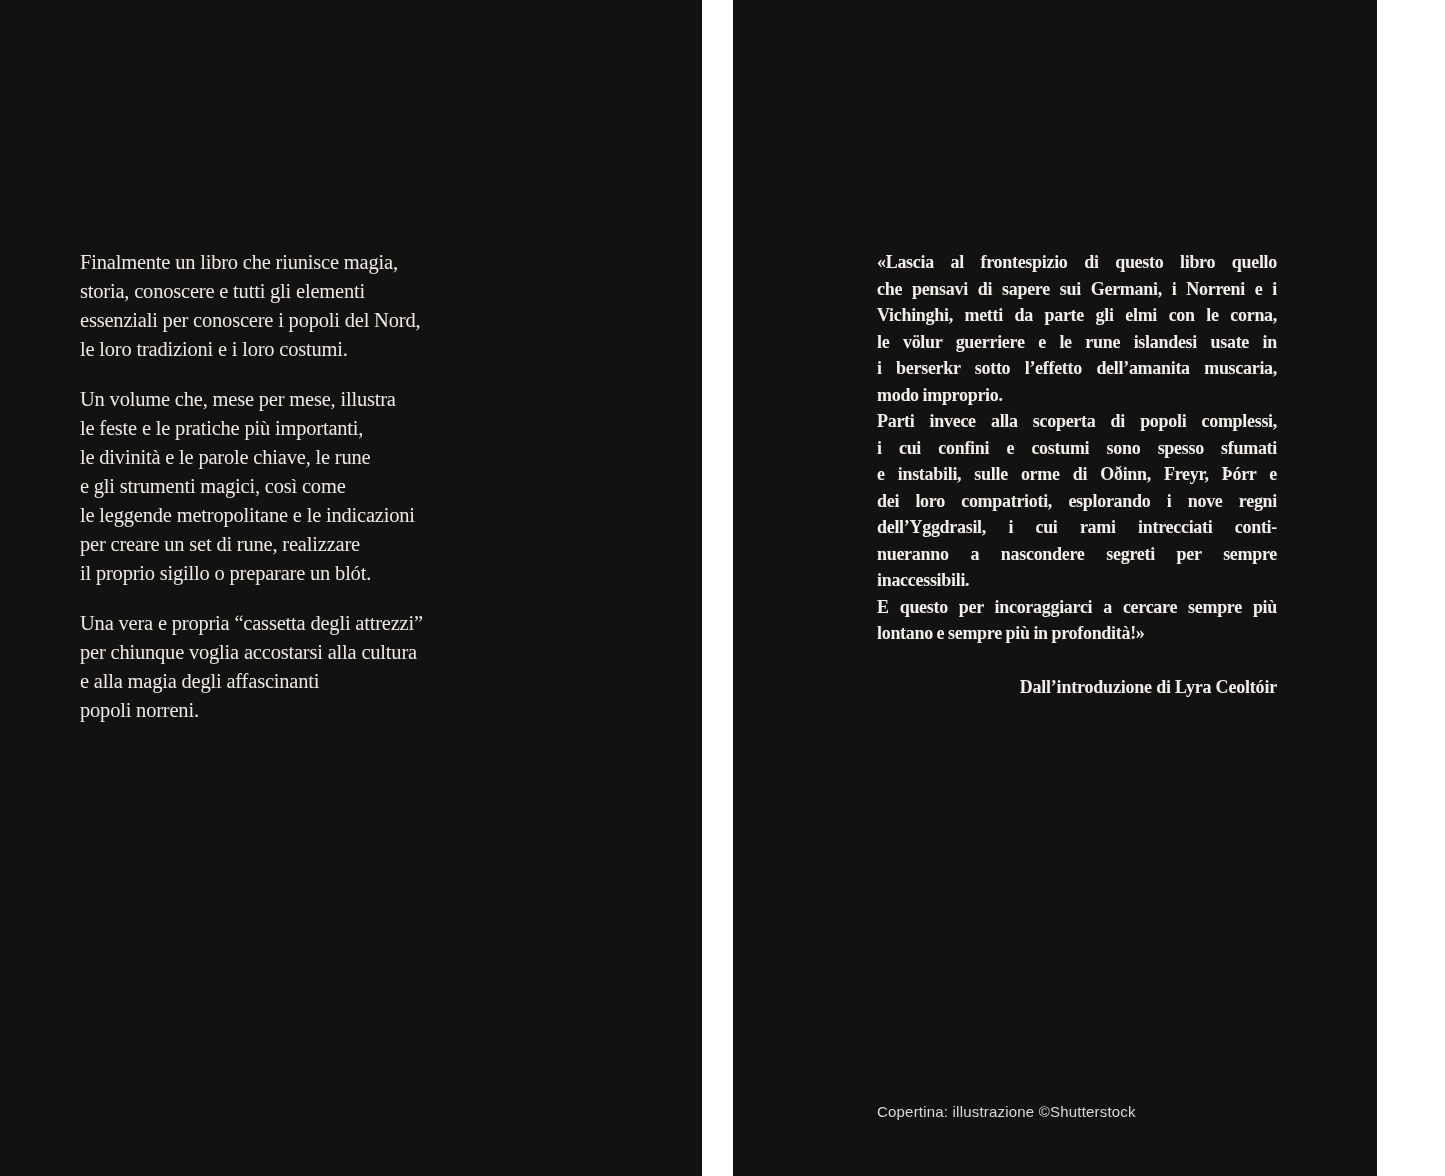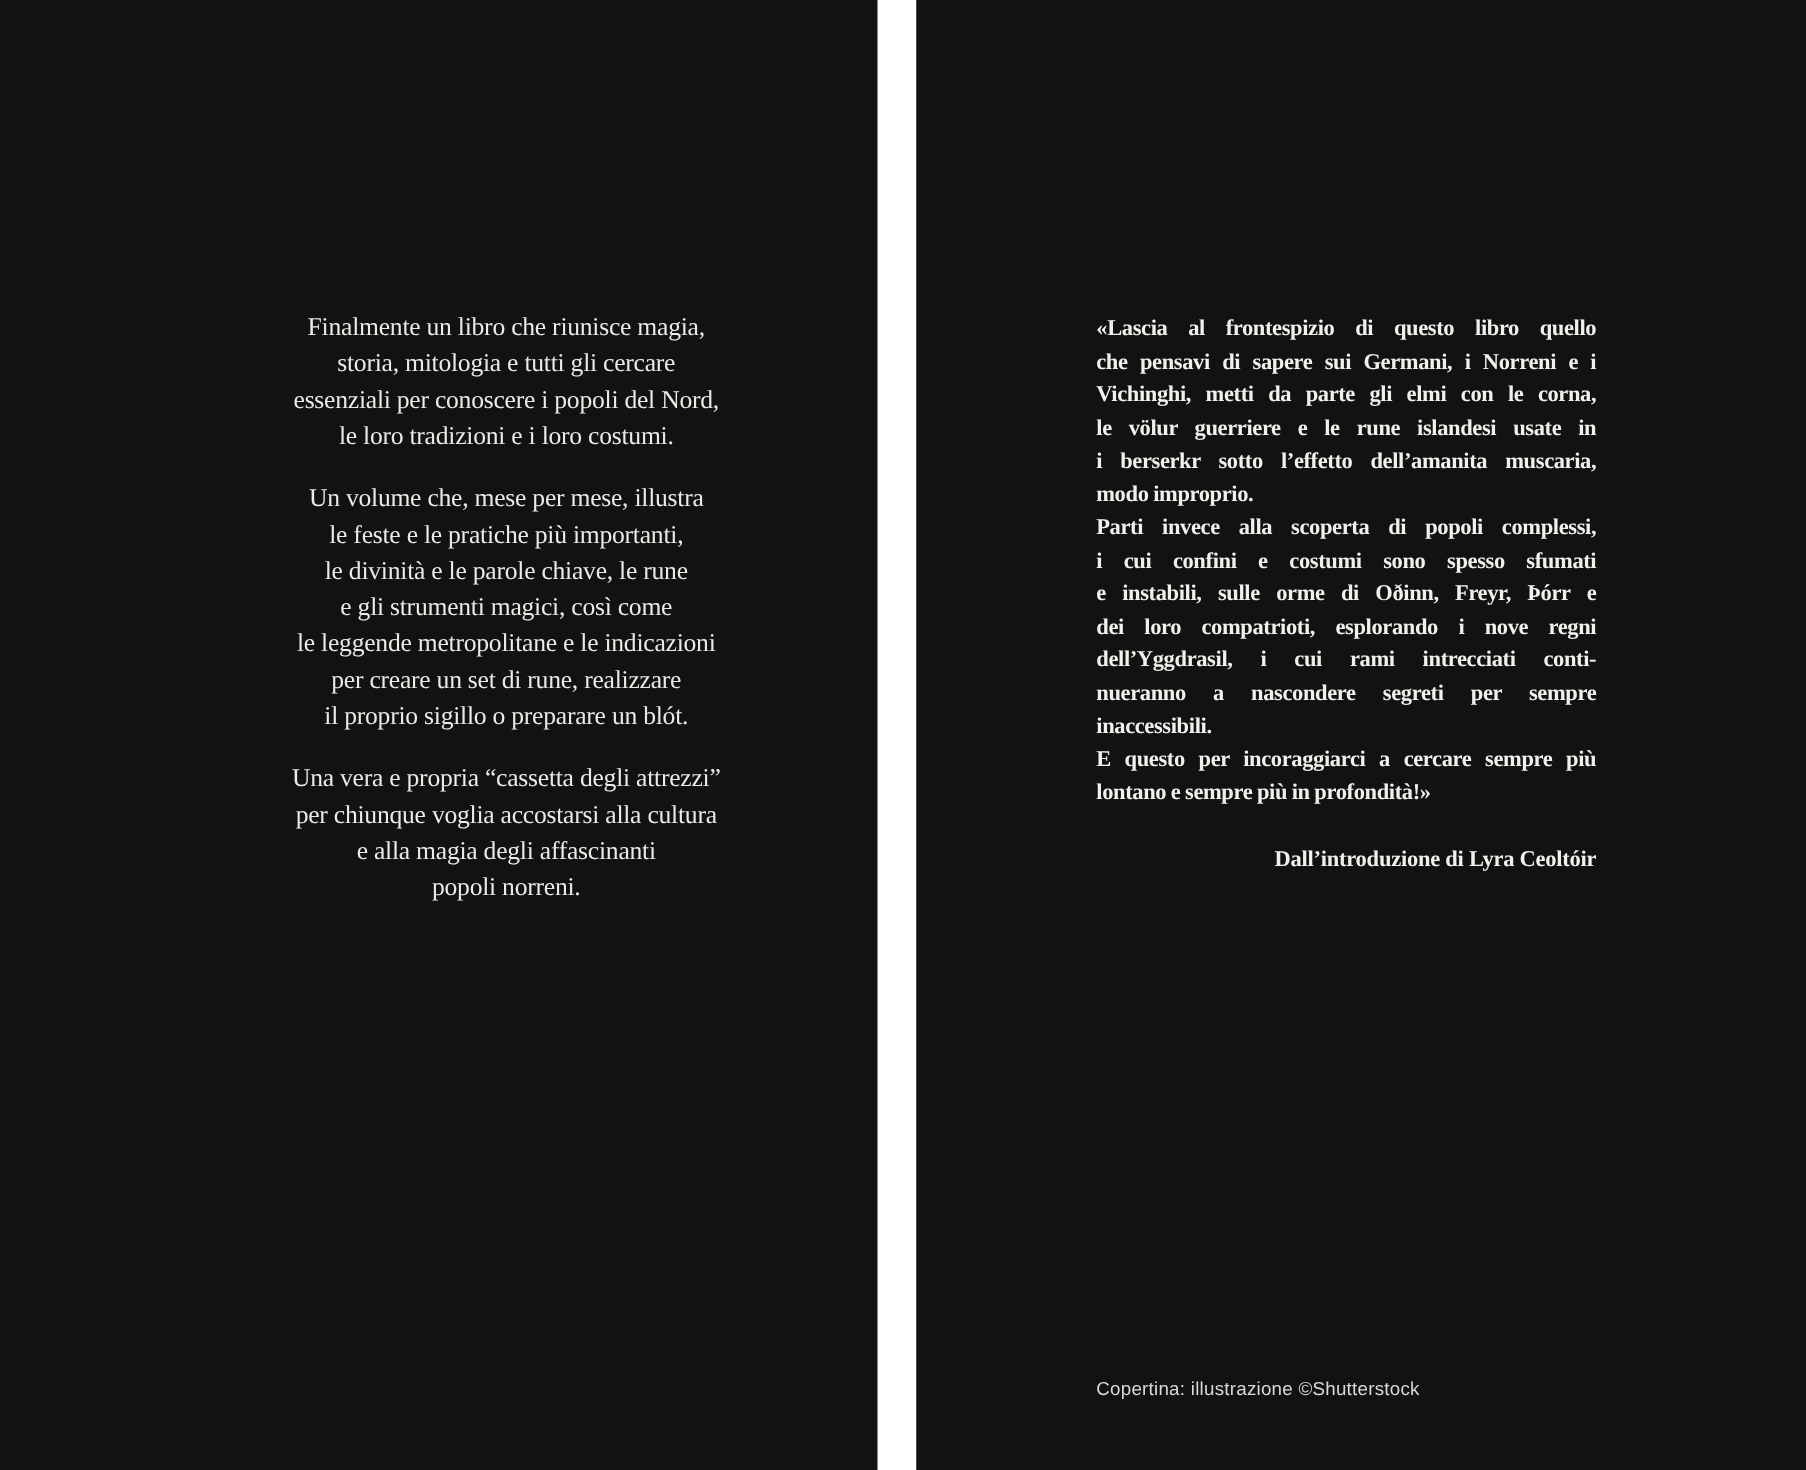--- a/index.html
+++ b/index.html
@@ -21,28 +21,27 @@
     width: 1445px;
     height: 1176px;
   }
   .page {
     background: var(--page-background);
     height: 1176px;
     position: relative;
   }
   .page.left  { width: 702px; }
   .gutter     { width: 31px; background: var(--gutter-background); height: 1176px; }
-  .page.right { width: 712px; }
+  .page.right { width: 644px; }
 
   
   .left-block {
     padding-top: 248px;
-    padding-left: 108px;
+    padding-left: 80px;
     color: var(--left-text);
-    text-align: center;
   }
   .left-block .line {
     font-size: 20.5px;
     line-height: 29px;
     letter-spacing: -0.2px;
     white-space: nowrap;
     font-weight: 400;
   }
   .left-block .para-start { margin-top: 21px; }
 
@@ -88,21 +87,21 @@
 </head>
 <body>
 
 <div class="spread">
 
   <section class="page left">
     <div class="left-block">
 
         <p class="line">Finalmente un libro che riunisce magia,</p>
 
-        <p class="line">storia, mitologia e tutti gli cercare</p>
+        <p class="line">storia, conoscere e tutti gli elementi</p>
 
         <p class="line">essenziali per conoscere i popoli del Nord,</p>
 
         <p class="line">le loro tradizioni e i loro costumi.</p>
 
         <p class="line para-start">Un volume che, mese per mese, illustra</p>
 
         <p class="line">le feste e le pratiche più importanti,</p>
 
         <p class="line">le divinità e le parole chiave, le rune</p>

